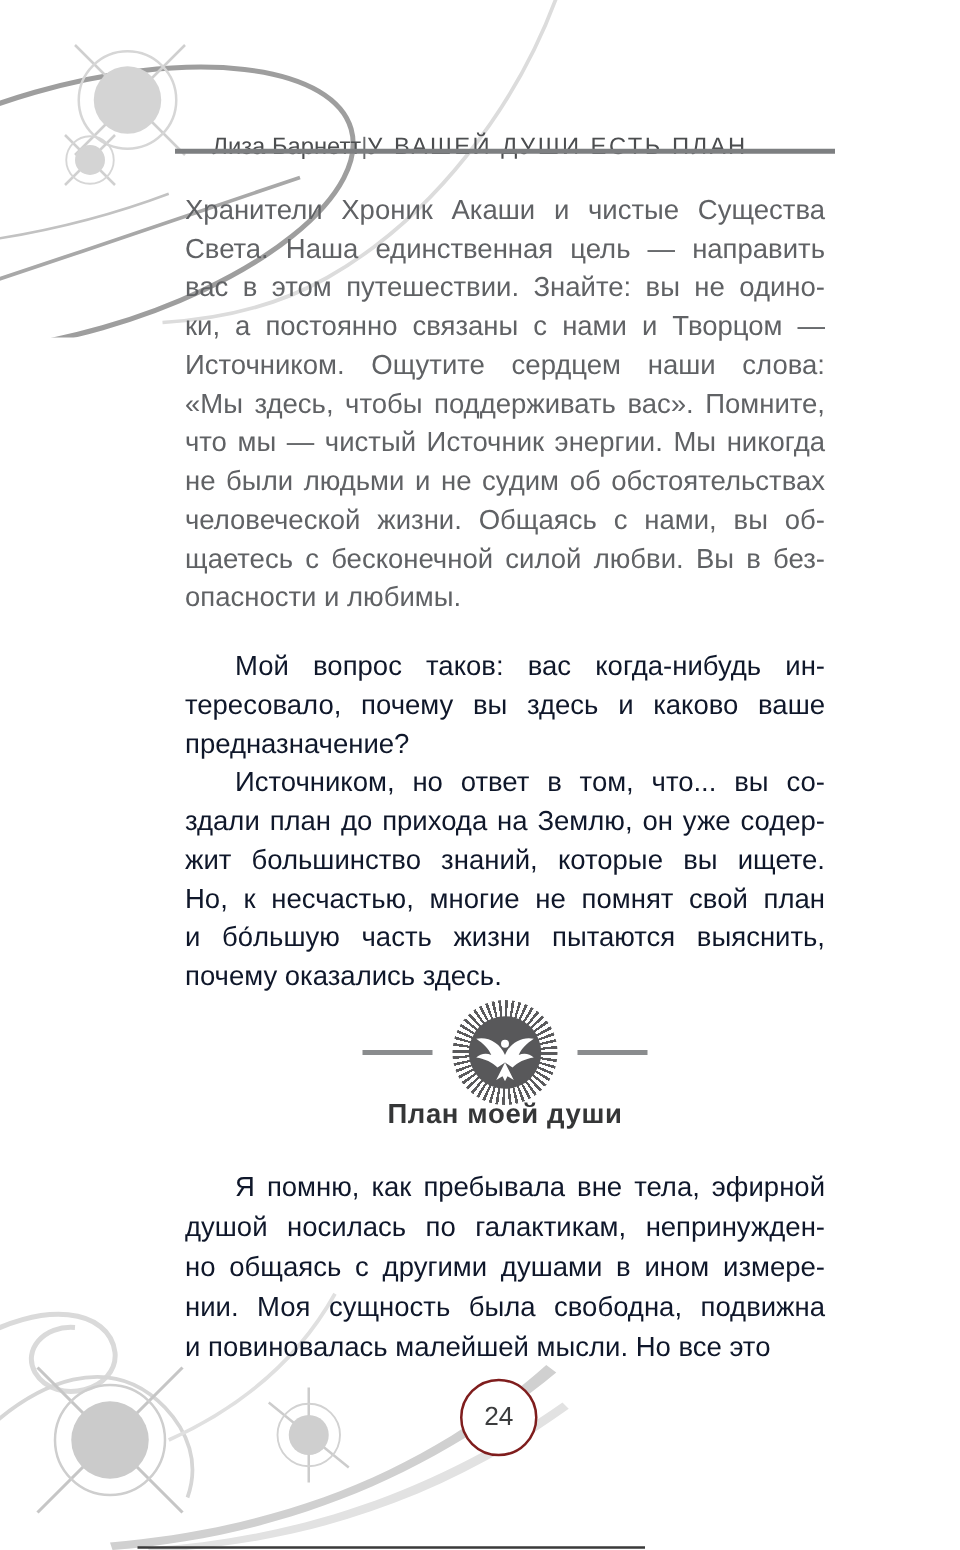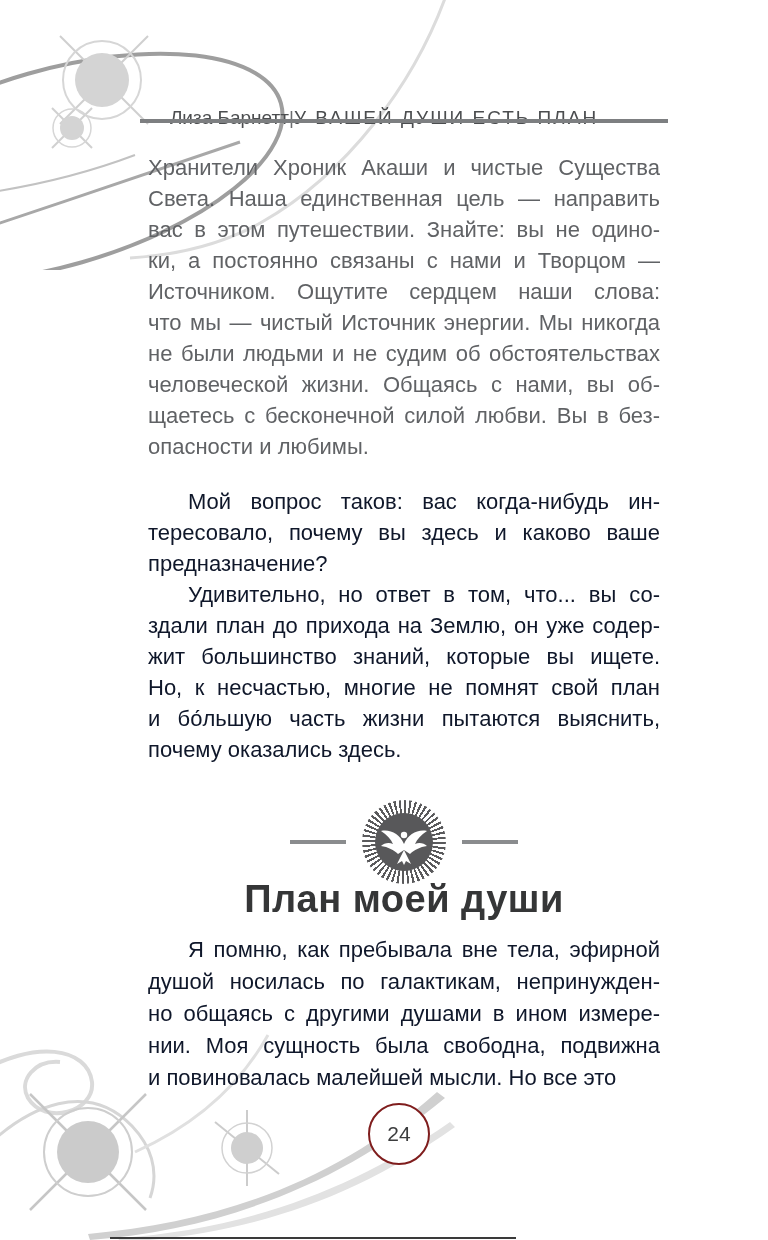--- a/index.html
+++ b/index.html
@@ -45,21 +45,21 @@
     background:repeating-conic-gradient(#5a5a5c 0deg 3.2deg, #ffffff 3.2deg 7.5deg);
   }
   .sunburst .core{
     position:absolute; left:13px; top:13px; width:58px; height:58px;
     border-radius:50%; background:#58585a;
   }
   .sunburst svg{position:absolute; left:18px; top:18px;}
   
   .section-heading{
     position:absolute; top:878px; left:148px; width:512px;
-    text-align:center; font-size:38px; font-weight:bold; color:#353637;
+    text-align:center; font-size:22px; font-weight:bold; color:#353637;
     letter-spacing:0.5px;
   }
   
   .page-circle{
     position:absolute; left:368px; top:1103px; width:58px; height:58px;
     border:2px solid #7f1d1d; border-radius:50%;
     display:flex; align-items:center; justify-content:center;
     background:#ffffff;
   }
   .page-number{font-size:21px; color:#3c3d3e;}
@@ -111,33 +111,34 @@
   </div>
   <div class="rule"></div>
 
   <div id="part1" class="text-col">
       <div class="para italic gap">
         <div class="line">Хранители Хроник Акаши и чистые Существа</div>
         <div class="line">Света. Наша единственная цель — направить</div>
         <div class="line">вас в этом путешествии. Знайте: вы не одино-</div>
         <div class="line">ки, а постоянно связаны с нами и Творцом —</div>
         <div class="line">Источником. Ощутите сердцем наши слова:</div>
+        <div class="line">«Мы здесь, чтобы поддерживать вас». Помните,</div>
         <div class="line">что мы — чистый Источник энергии. Мы никогда</div>
         <div class="line">не были людьми и не судим об обстоятельствах</div>
         <div class="line">человеческой жизни. Общаясь с нами, вы об-</div>
         <div class="line">щаетесь с бесконечной силой любви. Вы в без-</div>
         <div class="line last">опасности и любимы.</div>
       </div>
       <div class="para">
         <div class="line indent">Мой вопрос таков: вас когда-нибудь ин-</div>
         <div class="line">тересовало, почему вы здесь и каково ваше</div>
         <div class="line last">предназначение?</div>
       </div>
       <div class="para">
-        <div class="line indent">Удивительно, но ответ в том, что... вы со-</div>
+        <div class="line indent">Источником, но ответ в том, что... вы со-</div>
         <div class="line">здали план до прихода на Землю, он уже содер-</div>
         <div class="line">жит большинство знаний, которые вы ищете.</div>
         <div class="line">Но, к несчастью, многие не помнят свой план</div>
         <div class="line">и бо́льшую часть жизни пытаются выяснить,</div>
         <div class="line last">почему оказались здесь.</div>
       </div>
     </div>
 
   <div class="divider">
     <span class="bar"></span>

